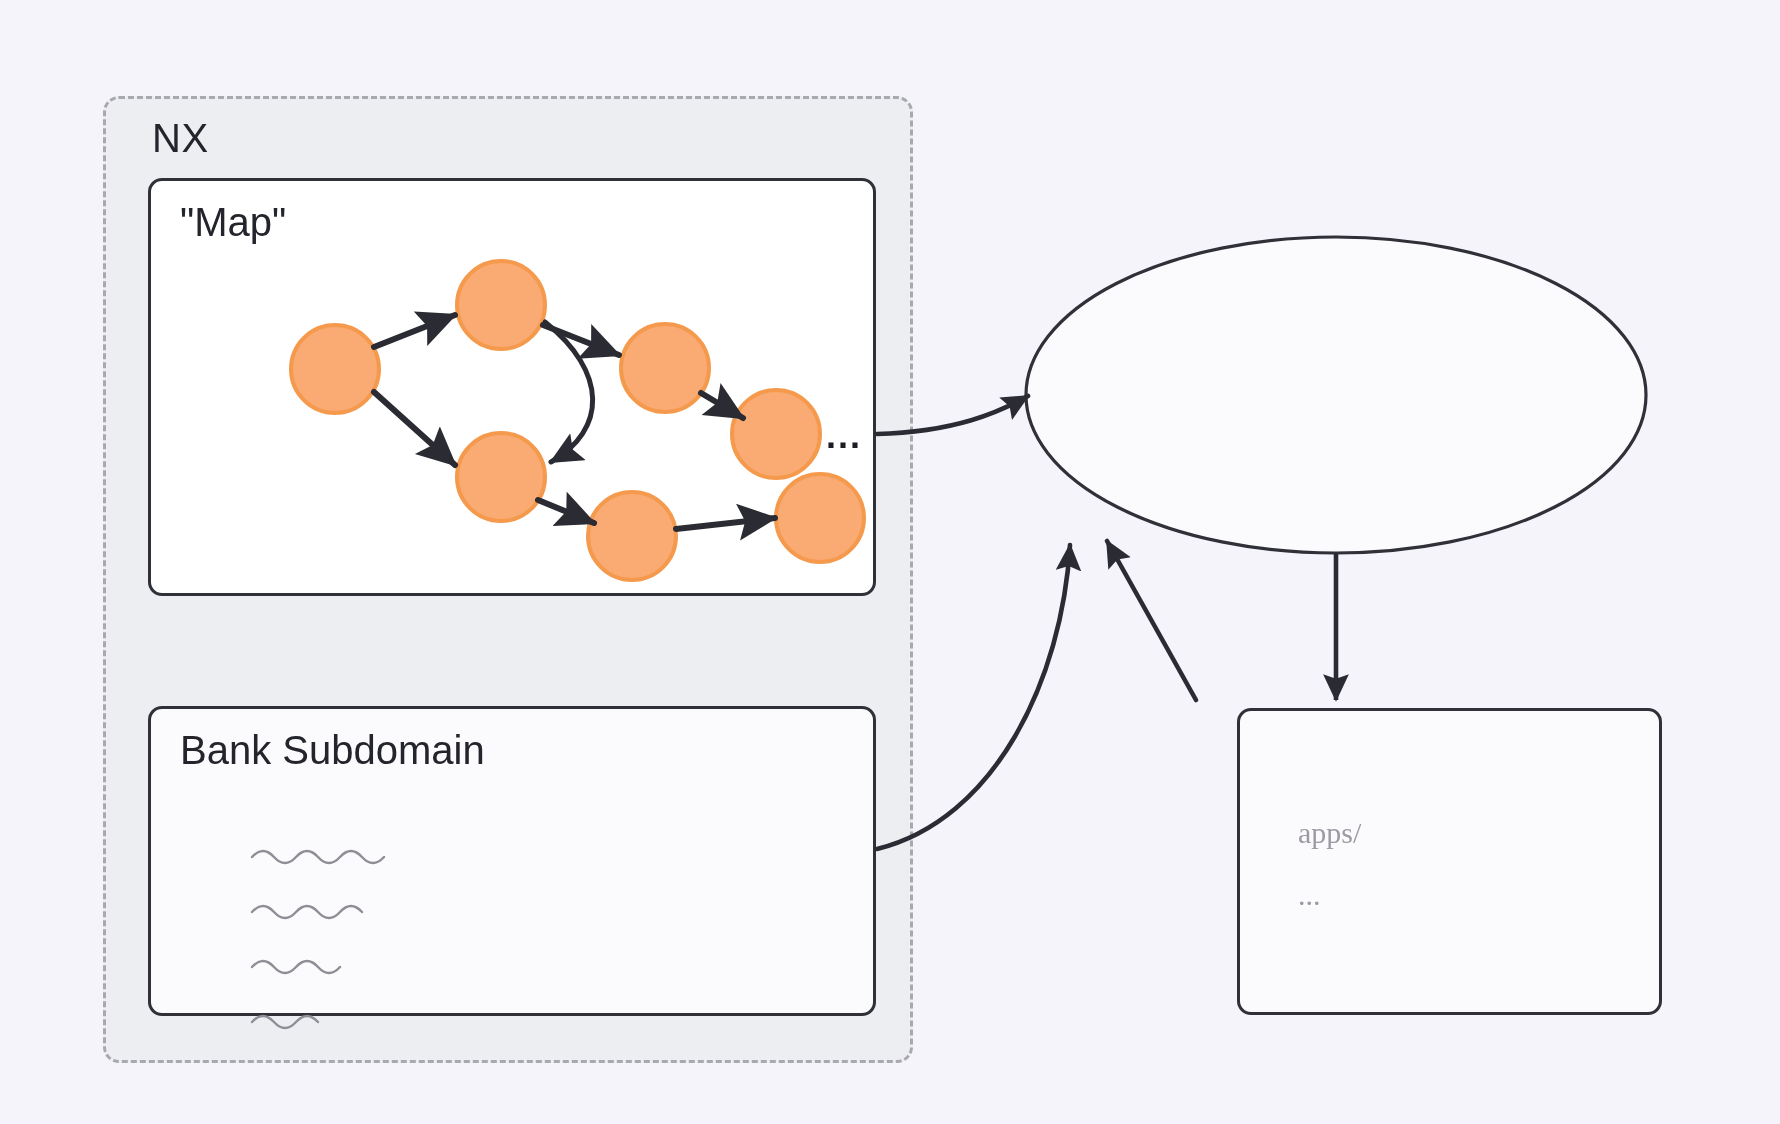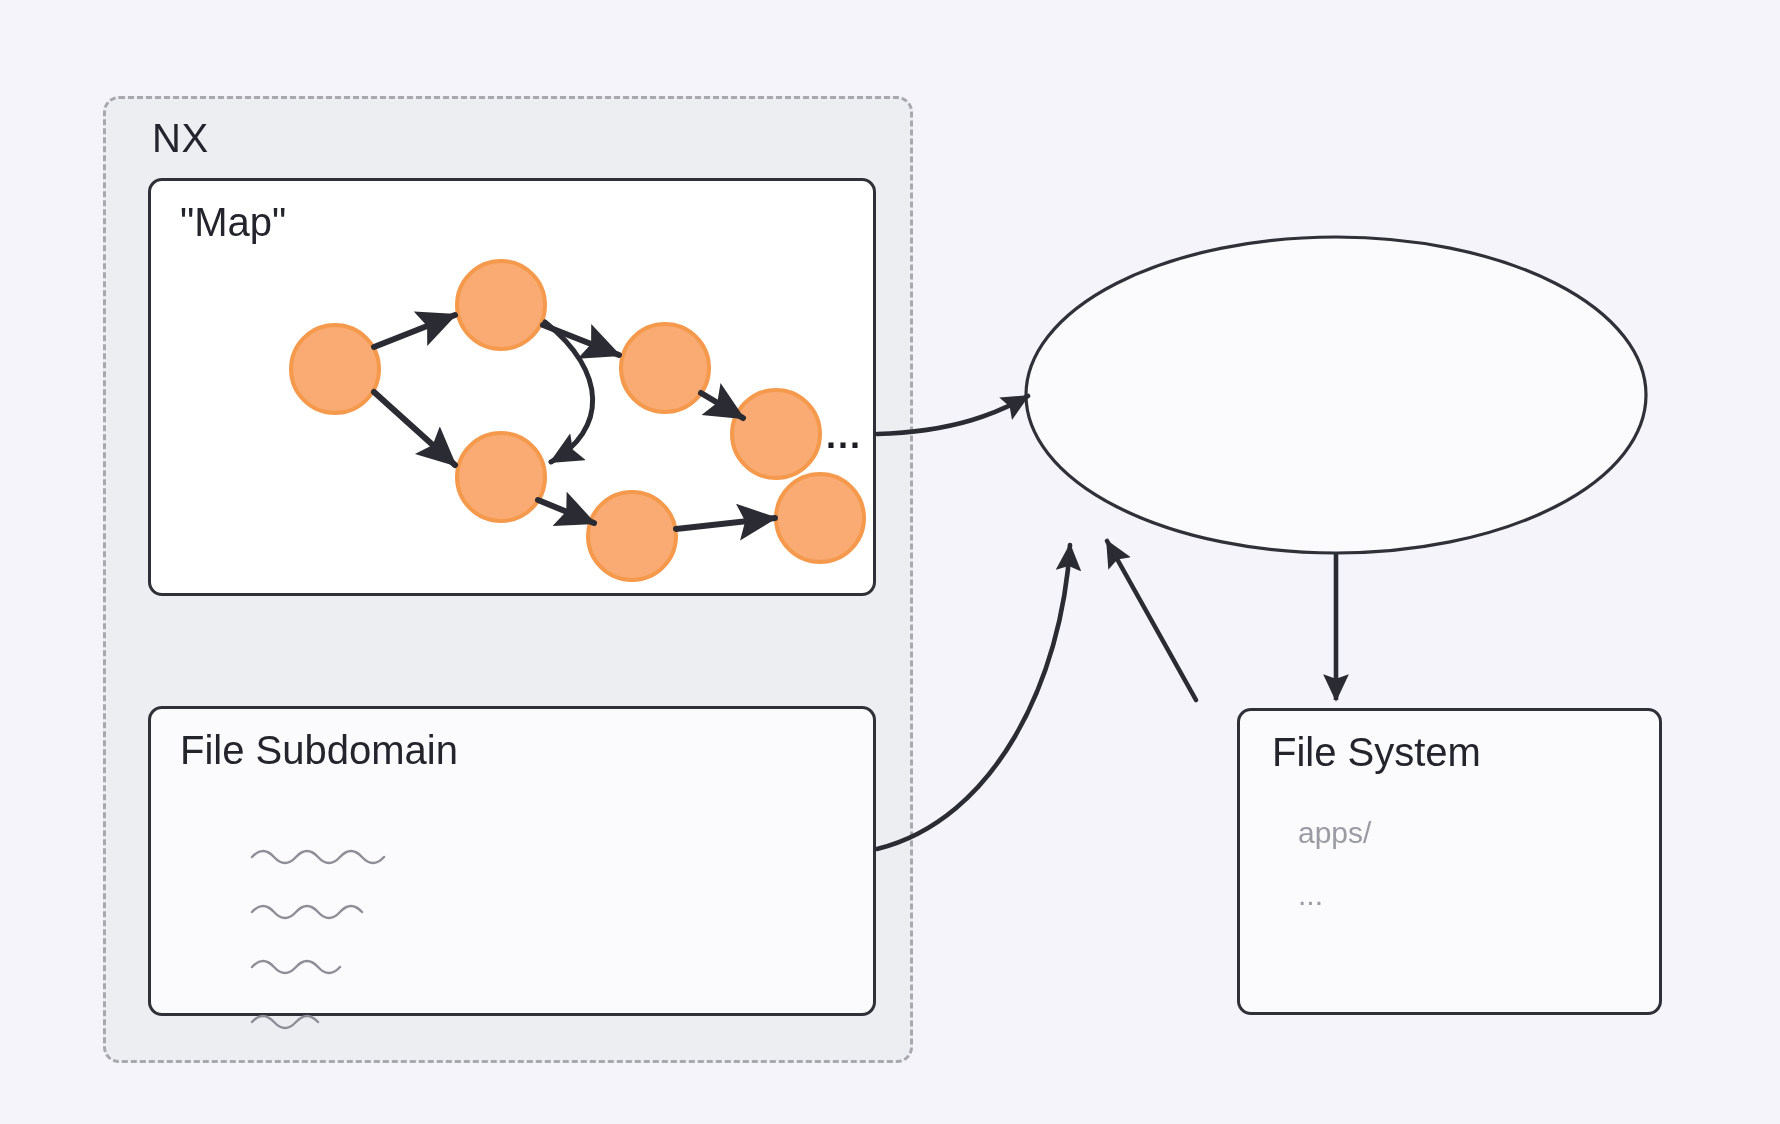--- a/index.html
+++ b/index.html
@@ -97,20 +97,21 @@
   }
   #fs-title {
     left: 1272px;
     top: 730px;
   }
   .fs-list {
     position: absolute;
     left: 1298px;
     top: 818px;
     width: 340px;
+    font-family: Liberation Serif, serif;
   }
   .fs-item {
     font-size: 30px;
     color: #9b9ba3;
     line-height: 1;
     margin-bottom: 32px;
   }
 
   
   #ca-label {
@@ -141,24 +142,23 @@
 
 <div id="stage">
 
   <div class="nx-container"></div>
   <div class="nx-label">NX</div>
 
   <div class="card" id="map-card"></div>
   <div class="card-title" id="map-title">"Map"</div>
 
   <div class="card" id="bank-card"></div>
-  <div class="card-title" id="bank-title">File Subdomain</div>
+  <div class="card-title" id="bank-title">Bank Subdomain</div>
 
   <div class="card" id="fs-card"></div>
-  <div class="card-title" id="fs-title">File System</div>
   <div class="fs-list">
     <div class="fs-item">apps/</div>
     <div class="fs-item">...</div>
   </div>
 
   <div id="ca-label">Coding Assistant</div>
 
   <div id="map-ellipsis">...</div>
 
   <svg class="svg-layer" viewBox="0 0 1780 1124">

